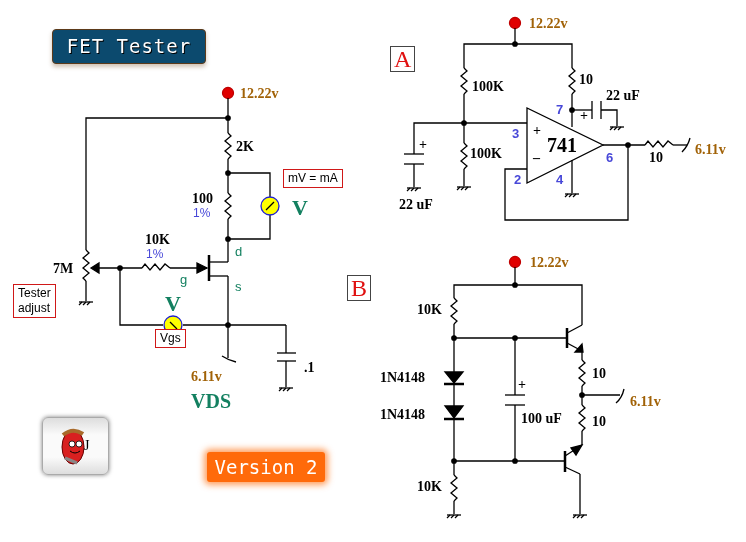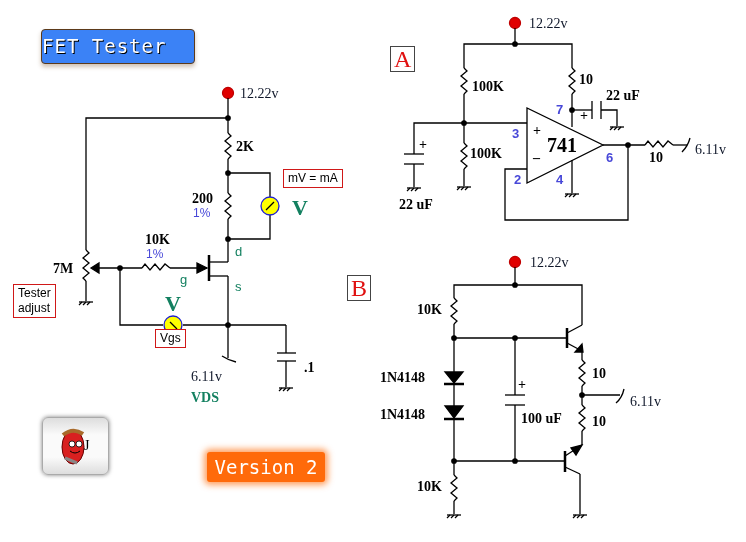--- a/index.html
+++ b/index.html
@@ -1,28 +1,28 @@
 <!DOCTYPE html>
 <html><head>
 <meta charset="utf-8">
 <style>
   html,body{margin:0;padding:0;background:#fff;}
   body{width:746px;height:542px;position:relative;overflow:hidden;font-family:"Liberation Serif",serif;}
   svg{position:absolute;left:0;top:0;}
-  .title-badge{position:absolute;left:41px;top:29px;width:152px;height:33px;background:#3b82f6;border:1px solid #5c3a1a;border-radius:4px;box-shadow:0 3px 4px rgba(120,80,40,0.35);color:#fff;font-family:"DejaVu Sans Mono",monospace;font-size:19px;line-height:33px;letter-spacing:1px;text-shadow:1px 1px 0 #000;}
+  .title-badge{position:absolute;left:52px;top:29px;width:152px;height:33px;background:#0c4a6e;border:1px solid #5c3a1a;border-radius:4px;box-shadow:0 3px 4px rgba(120,80,40,0.35);color:#fff;font-family:"DejaVu Sans Mono",monospace;font-size:19px;line-height:33px;text-align:center;letter-spacing:1px;text-shadow:1px 1px 0 #000;}
   .version-badge{position:absolute;left:207px;top:452px;width:118px;height:30px;background:#ff6a0a;border-radius:3px;box-shadow:0 0 6px 3px rgba(255,120,30,0.7);color:#fff;font-family:"DejaVu Sans Mono",monospace;font-size:19px;line-height:30px;text-align:center;}
   .icon-box{position:absolute;left:42px;top:417px;width:65px;height:56px;background:linear-gradient(#ddd,#fafafa 30%,#fafafa 70%,#ddd);border:1px solid #aaa;border-radius:6px;box-shadow:0 0 4px rgba(0,0,0,0.5);}
   .lbl{position:absolute;white-space:nowrap;}
   .bold-black{font-family:"Liberation Serif",serif;font-weight:bold;font-size:14px;color:#000;}
-  .volt{font-family:"Liberation Serif",serif;font-weight:normal;font-size:14px;color:#0f172a;}
+  .volt{font-family:"Liberation Serif",serif;font-weight:bold;font-size:14px;color:#a16207;}
   .pct{font-family:"Liberation Sans",sans-serif;font-size:12px;color:#4848d8;}
   .pin{font-family:"Liberation Sans",sans-serif;font-weight:bold;font-size:13px;color:#4848d8;}
   .term{font-family:"Liberation Sans",sans-serif;font-size:13px;color:#138060;}
   .green-v{font-family:"Liberation Serif",serif;font-weight:bold;font-size:22px;color:#138060;}
-  .green-b{font-family:"Liberation Serif",serif;font-weight:bold;font-size:14px;color:#138060;}
+  .green-b{font-family:"Liberation Serif",serif;font-weight:bold;font-size:20px;color:#138060;}
   .boxed{position:absolute;border:1.5px solid #d01818;font-family:"Liberation Sans",sans-serif;font-size:12px;color:#000;padding:1px 4px;background:#fff;line-height:15px;}
   .sect{position:absolute;border:1.5px solid #444;font-family:"Liberation Serif",serif;font-size:24px;color:#e01010;line-height:24px;padding:0 3px;background:#fff;}
   .op741{font-family:"Liberation Serif",serif;font-weight:bold;font-size:20px;color:#000;}
 </style>
 </head>
 <body>
 
 <svg width="746" height="542" viewBox="0 0 746 542" stroke="#000" stroke-width="1.3" fill="none">
 
   <g>
@@ -188,21 +188,21 @@
     <circle cx="29" cy="26" r="3" fill="#fff" stroke="#000" stroke-width="0.8"></circle>
     <circle cx="36" cy="26" r="3" fill="#fff" stroke="#000" stroke-width="0.8"></circle>
     <path d="M27 33 Q32 37 37 33" stroke="#000" fill="none"></path>
     <line x1="22" y1="40" x2="34" y2="45" stroke="#888" stroke-width="3"></line>
     <text x="41" y="32" font-family="Liberation Serif,serif" font-size="14" fill="#000">J</text>
   </svg>
 </div>
 
 <span class="lbl volt" style="left:240px;top:86px">12.22v</span>
 <span class="lbl bold-black" style="left:236px;top:139px">2K</span>
-<span class="lbl bold-black" style="left:192px;top:191px">200</span>
+<span class="lbl bold-black" style="left:192px;top:191px">100</span>
 <span class="lbl pct" style="left:193px;top:206px">1%</span>
 <span class="boxed" style="left:283px;top:169px">mV = mA</span>
 <span class="lbl green-v" style="left:292px;top:195px">V</span>
 <span class="lbl bold-black" style="left:145px;top:232px">10K</span>
 <span class="lbl pct" style="left:146px;top:247px">1%</span>
 <span class="lbl term" style="left:235px;top:244px">d</span>
 <span class="lbl term" style="left:180px;top:272px">g</span>
 <span class="lbl term" style="left:235px;top:279px">s</span>
 <span class="lbl bold-black" style="left:53px;top:261px">7M</span>
 <div class="boxed" style="left:13px;top:284px">

